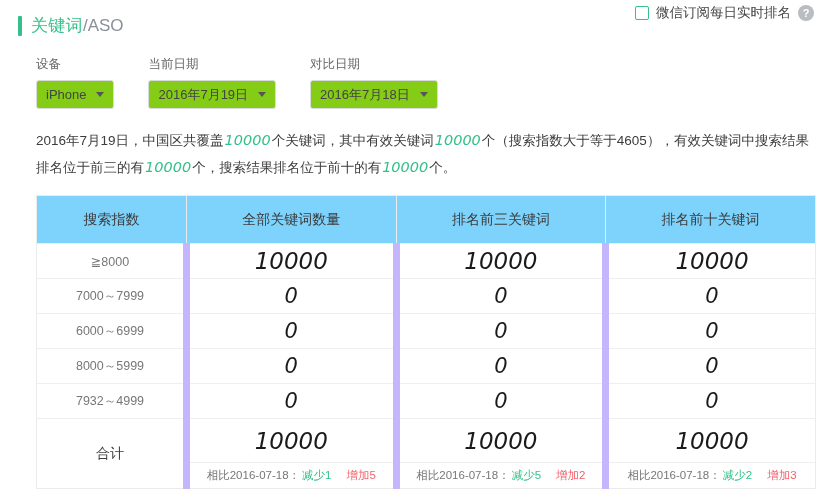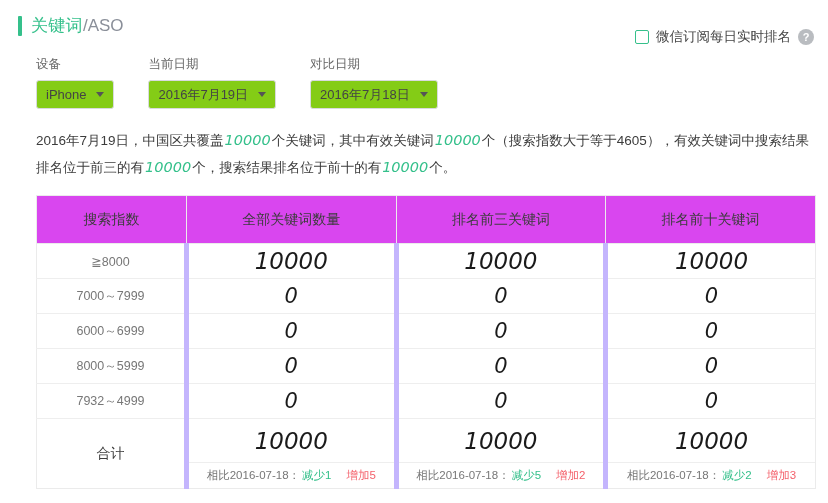--- a/index.html
+++ b/index.html
@@ -40,21 +40,21 @@
   }
   .title-sub {
     font-size: 17px;
     color: #8a8f99;
     line-height: 20px;
   }
 
   .subscribe-wrap {
     position: absolute;
     right: 14px;
-    top: 28px;
+    top: 4px;
     display: flex;
     align-items: center;
     font-size: 13px;
     color: #555;
   }
   .cb {
     width: 14px; height: 14px;
     border: 1px solid #35c08b;
     border-radius: 2px;
     background: #fff;
@@ -132,33 +132,33 @@
     border-collapse: collapse;
     table-layout: fixed;
     border: 1px solid #ebebeb;
   }
   table.kw col.c1 { width: 150px; }
   table.kw col.c2,
   table.kw col.c3,
   table.kw col.c4 { width: 209.6px; }
 
   table.kw th {
-    background: #d946ef;
+    background: #7dd3fc;
     font-weight: normal;
     font-size: 14px;
     color: #3c3c3c;
     height: 48px;
     border-right: 1px solid #ebebeb;
     border-bottom: 1px solid #ebebeb;
     text-align: center;
   }
   table.kw th:last-child { border-right: none; }
 
   table.kw td {
-    border-right: 5px solid #c4b5fd;
+    border-right: 7px solid #c4b5fd;
     border-bottom: 1px solid #eeeeee;
     text-align: center;
     height: 35px;
     vertical-align: middle;
   }
   table.kw td:last-child { border-right: none; }
   table.kw tr:last-child td { border-bottom: none; }
 
   .idx-cell {
     font-size: 12.5px;

